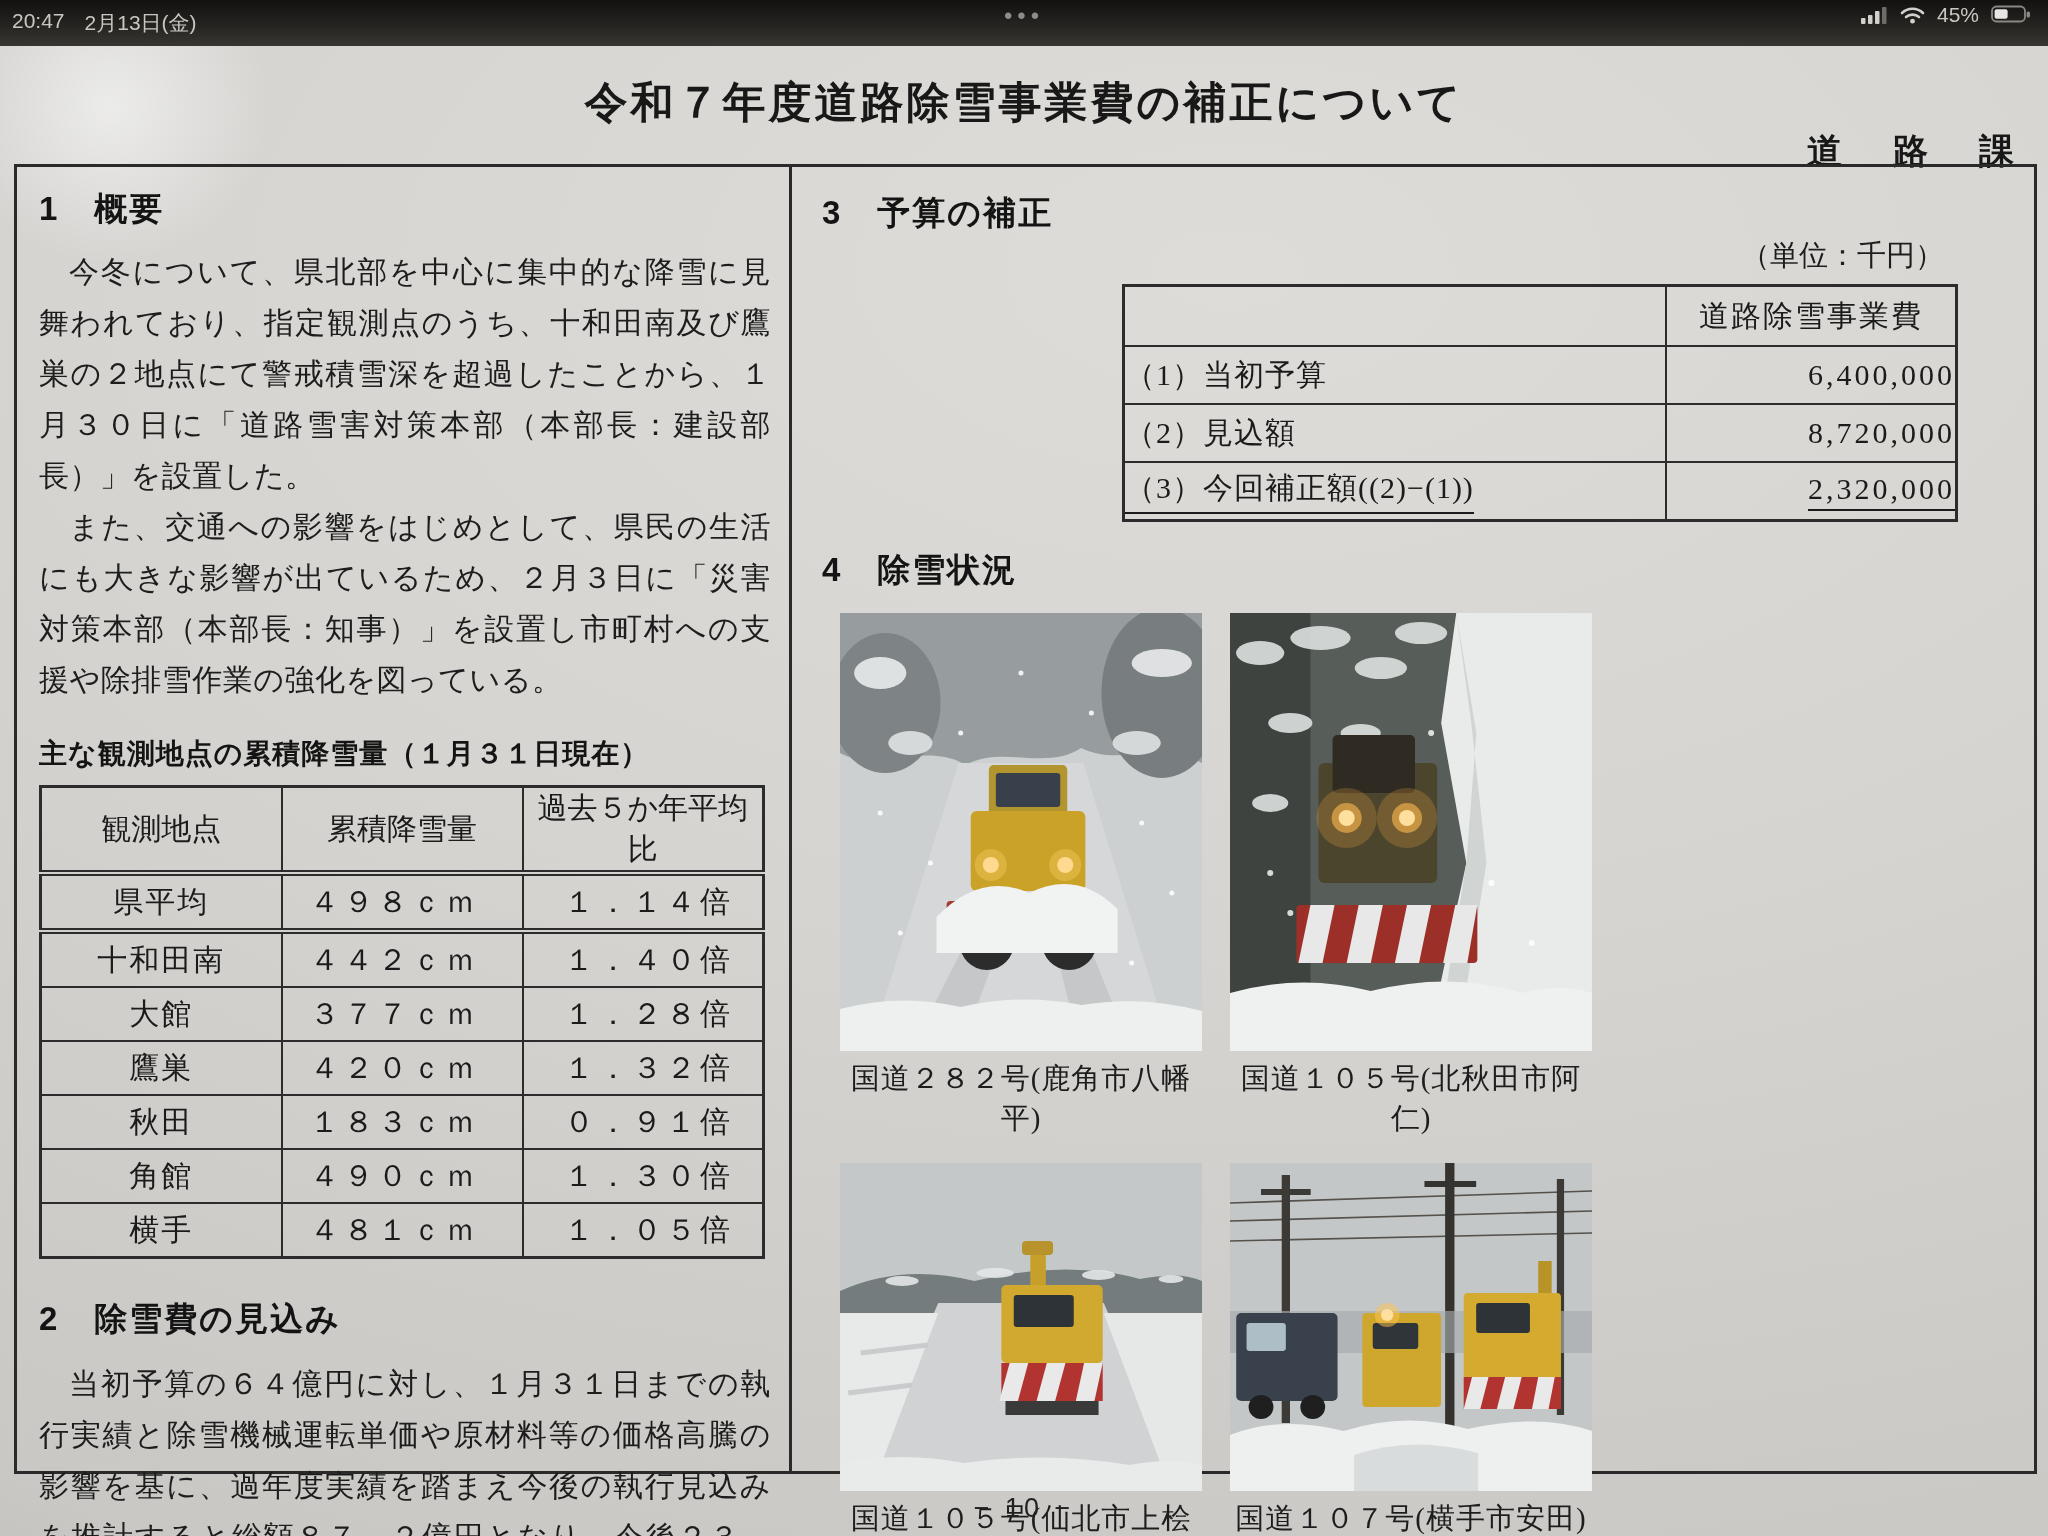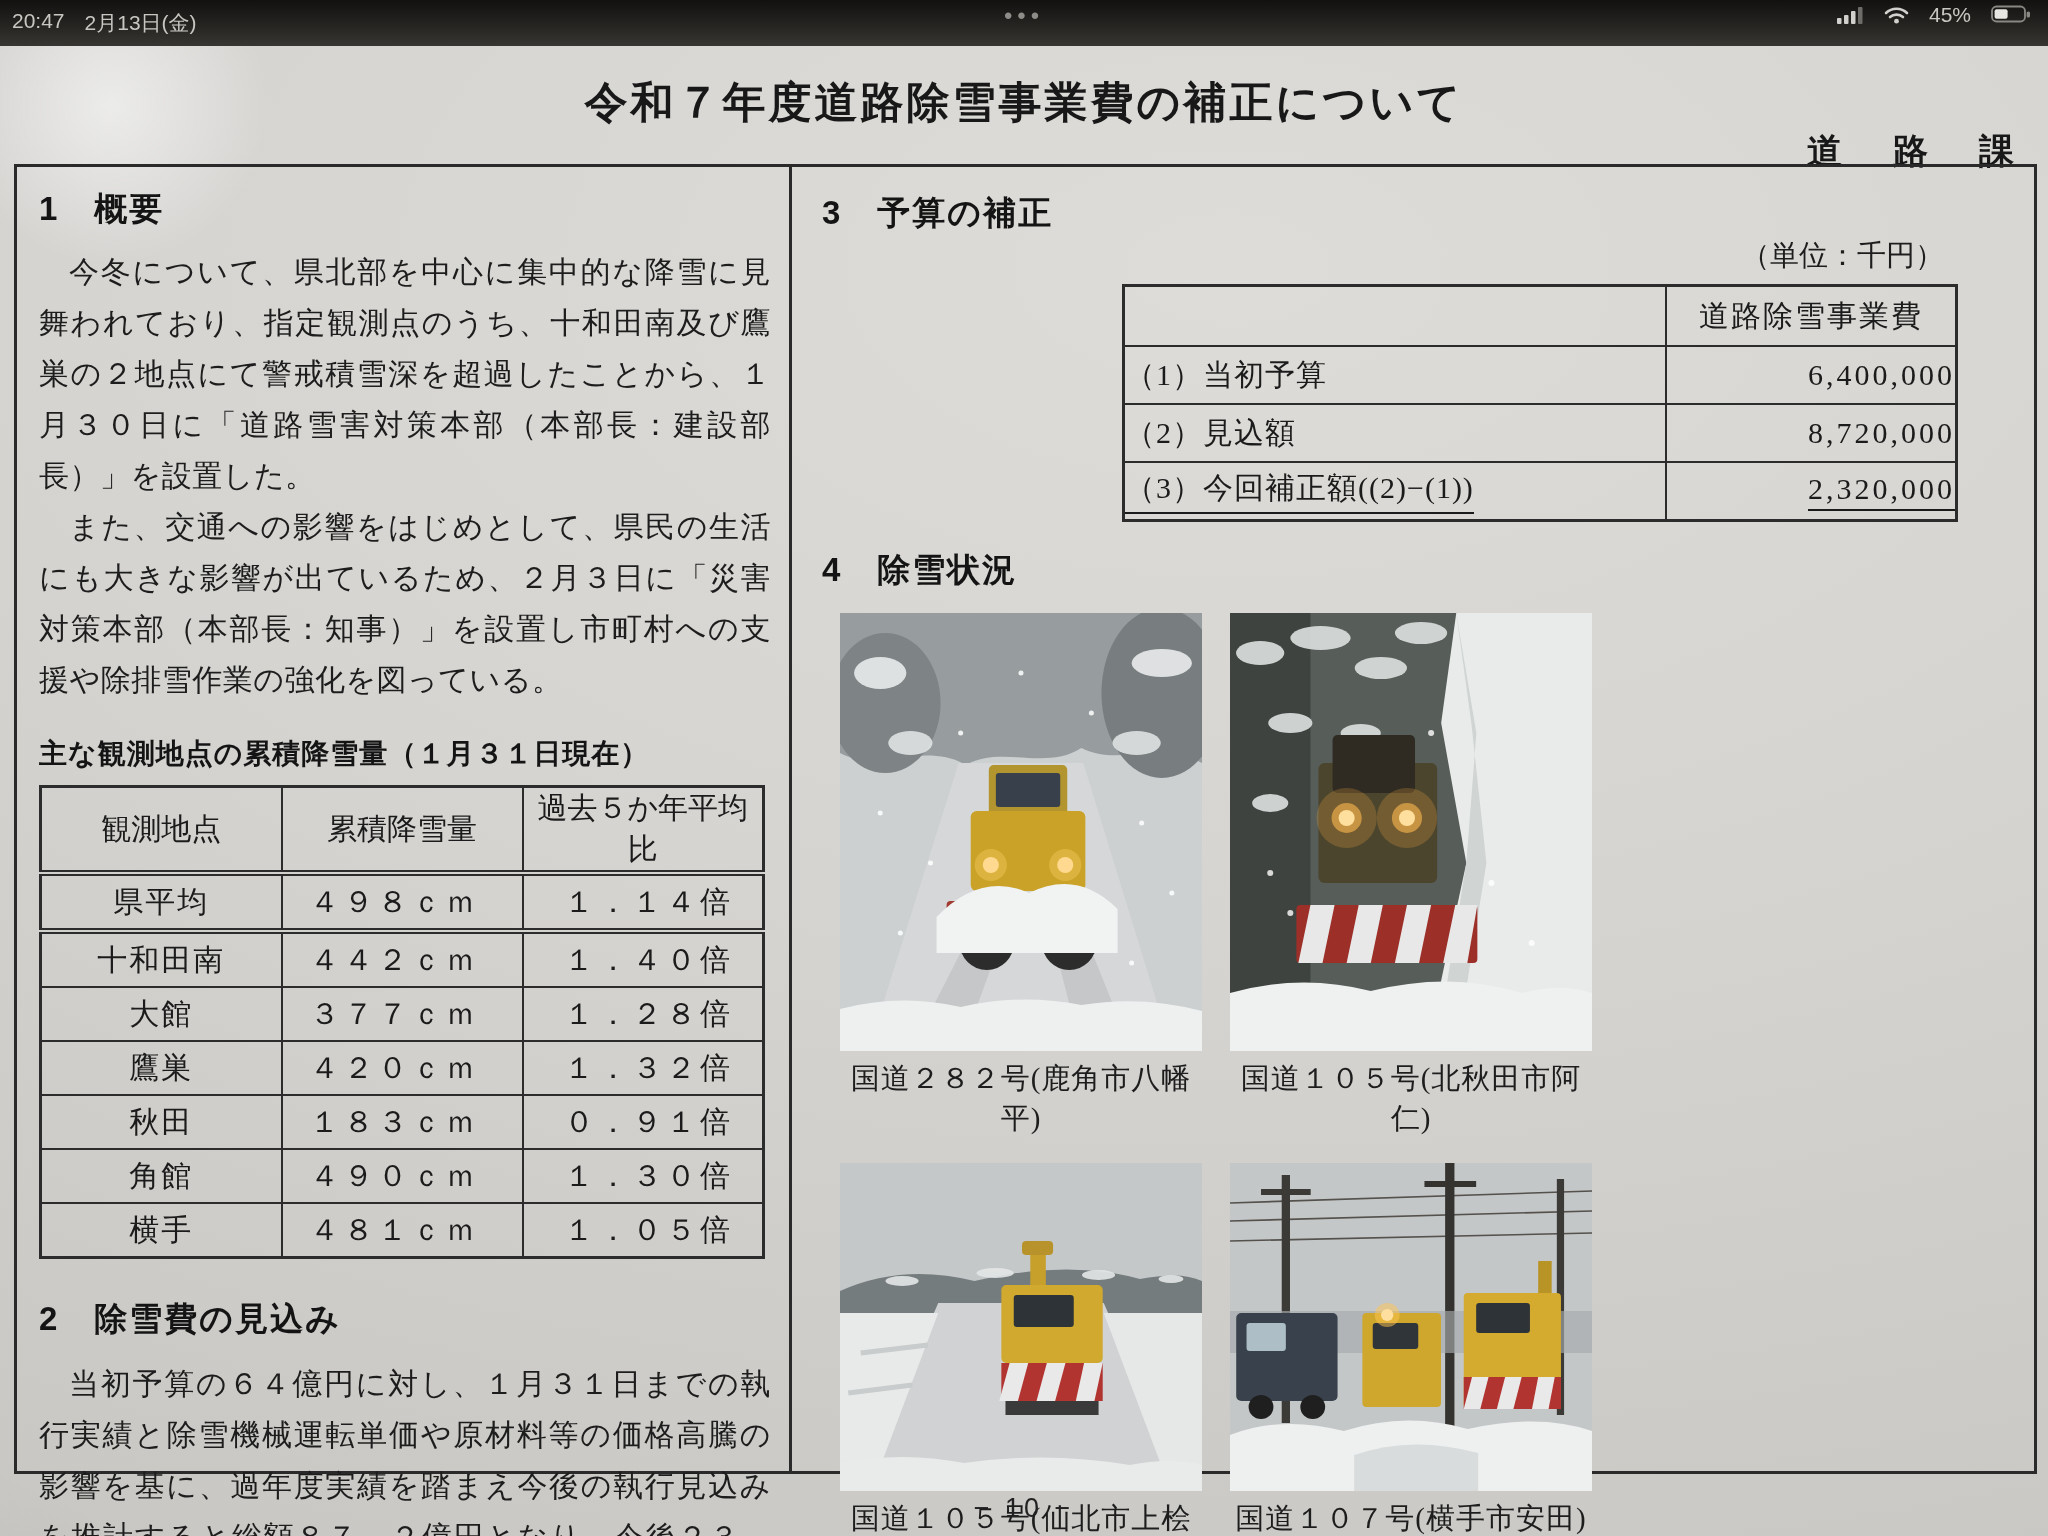--- a/index.html
+++ b/index.html
@@ -6,21 +6,21 @@
   .stage{position:relative;width:2048px;height:1536px;overflow:hidden;
          font-family:"Liberation Sans","DejaVu Sans",sans-serif;}
   
   .bezel{position:absolute;left:0;top:0;width:2048px;height:46px;
          background:linear-gradient(180deg,#121110 0%,#262421 55%,#383633 100%);}
   .statusbar{position:absolute;left:0;top:0;width:2048px;height:46px;
              display:flex;align-items:center;color:#c9c7c2;font-size:21px;}
   .sb-left{display:flex;gap:20px;margin-left:12px;align-items:flex-start;}
   .sb-center{position:absolute;left:0;right:0;text-align:center;color:#8e8c88;
              font-size:24px;letter-spacing:5px;top:2px;}
-  .sb-right{position:absolute;right:16px;top:0;height:29px;display:flex;gap:20px;align-items:center;}
+  .sb-right{position:absolute;right:16px;top:0;height:29px;display:flex;gap:12px;align-items:center;}
   
   .screen{position:absolute;left:0;top:46px;width:2048px;height:1490px;
           background:
             radial-gradient(circle 220px at 110px 60px, rgba(255,255,255,.55), rgba(255,255,255,0) 72%),
             radial-gradient(130% 100% at 60% 15%, #dddcd9 0%, #d5d4d1 45%, #c7c6c3 100%);
           color:#1c1c1c;}
   .screen::after{content:"";position:absolute;inset:0;pointer-events:none;
           background:radial-gradient(140% 125% at 55% 35%, rgba(0,0,0,0) 62%, rgba(55,52,48,.17) 100%);}
   .doc-title{position:absolute;left:0;right:0;top:28px;text-align:center;
              font-family:"Liberation Serif","DejaVu Serif",serif;

